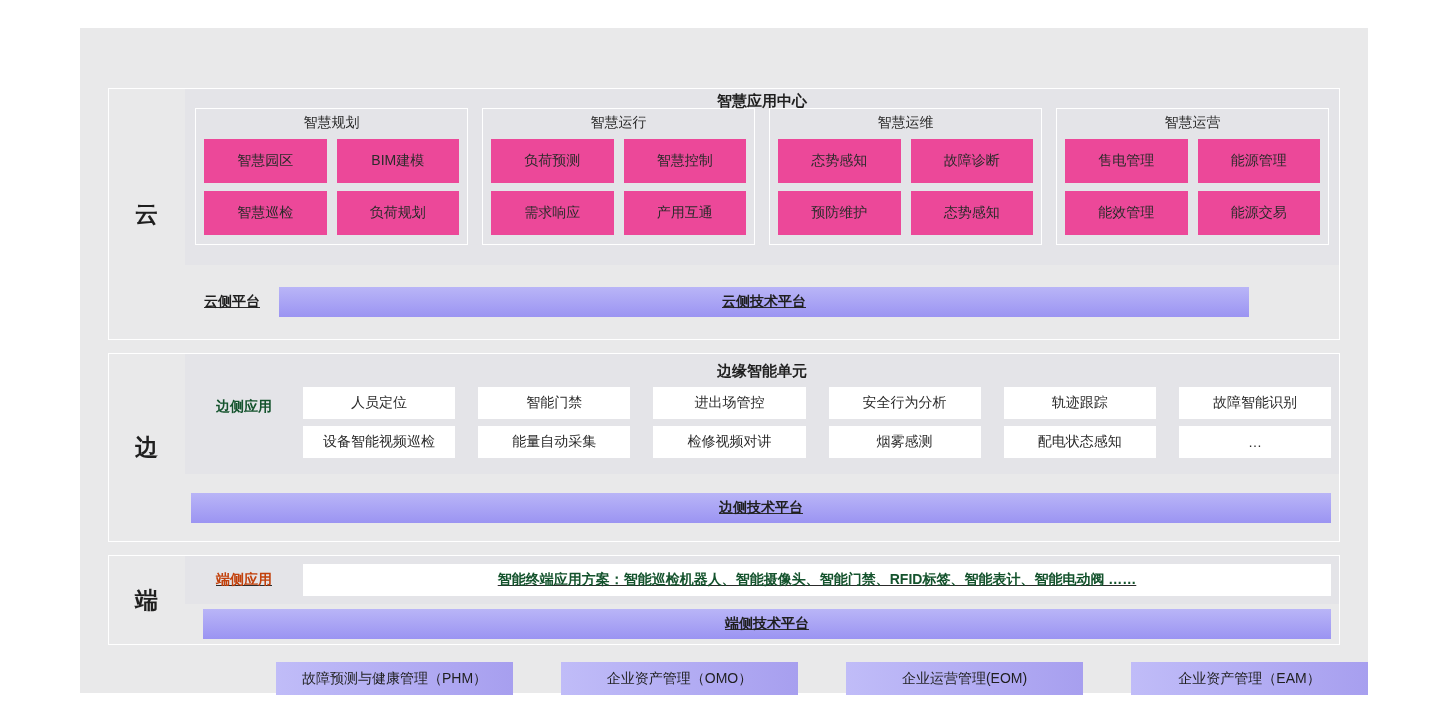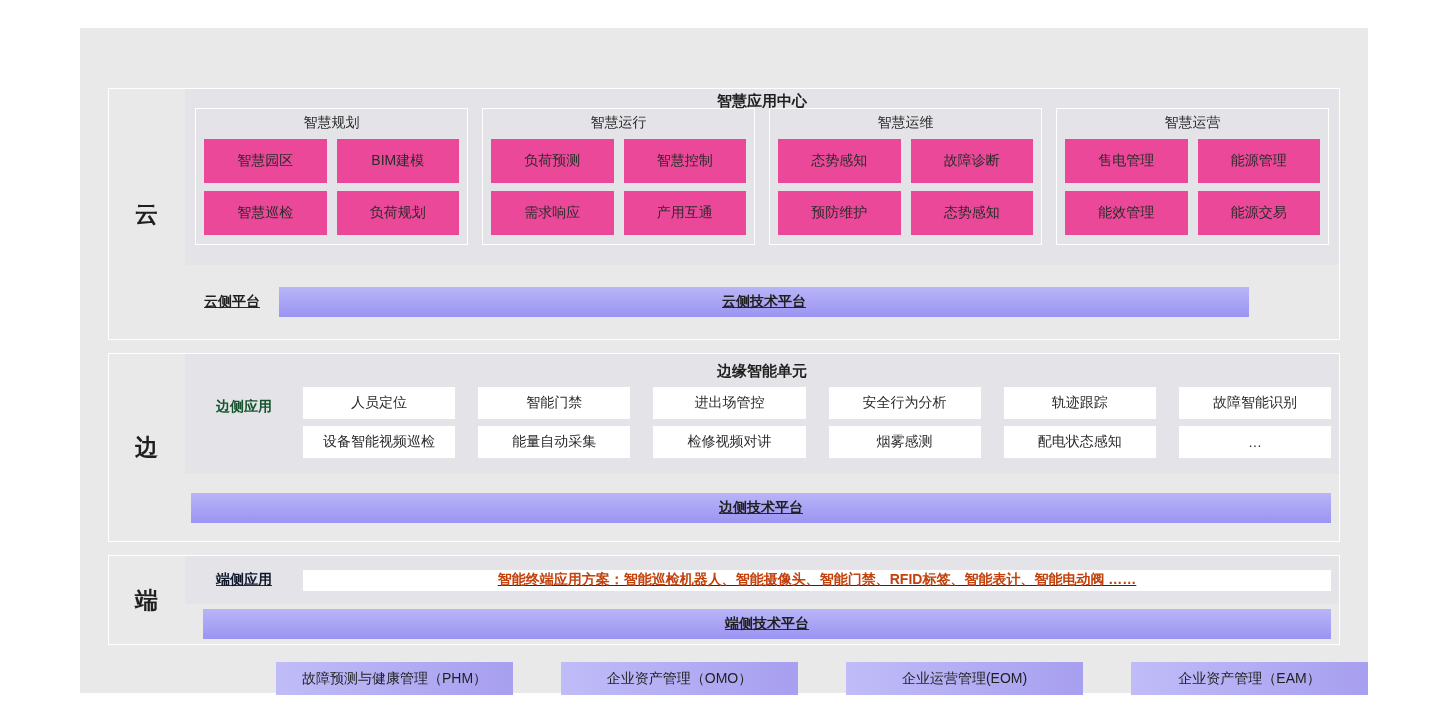--- a/index.html
+++ b/index.html
@@ -205,34 +205,34 @@
     height: 48px;
     display: flex;
     flex-direction: row;
     align-items: center;
   }
   .device-side-label {
     width: 118px;
     flex: 0 0 118px;
     font-size: 14px;
     font-weight: bold;
-    color: #0f172a;
+    color: #c2410c;
     text-align: center;
   }
   .device-banner {
     flex: 1 1 auto;
     margin-right: 8px;
     background: #ffffff;
-    height: 21px;
-    display: flex;
-    align-items: center;
-    justify-content: center;
-    font-size: 14px;
-    font-weight: bold;
-    color: #c2410c;
+    height: 32px;
+    display: flex;
+    align-items: center;
+    justify-content: center;
+    font-size: 14px;
+    font-weight: bold;
+    color: #14532d;
   }
   .device-platform {
     display: flex;
     align-items: center;
     flex: 1 1 auto;
   }
 
   
   #bottom-bar {
     position: absolute;

